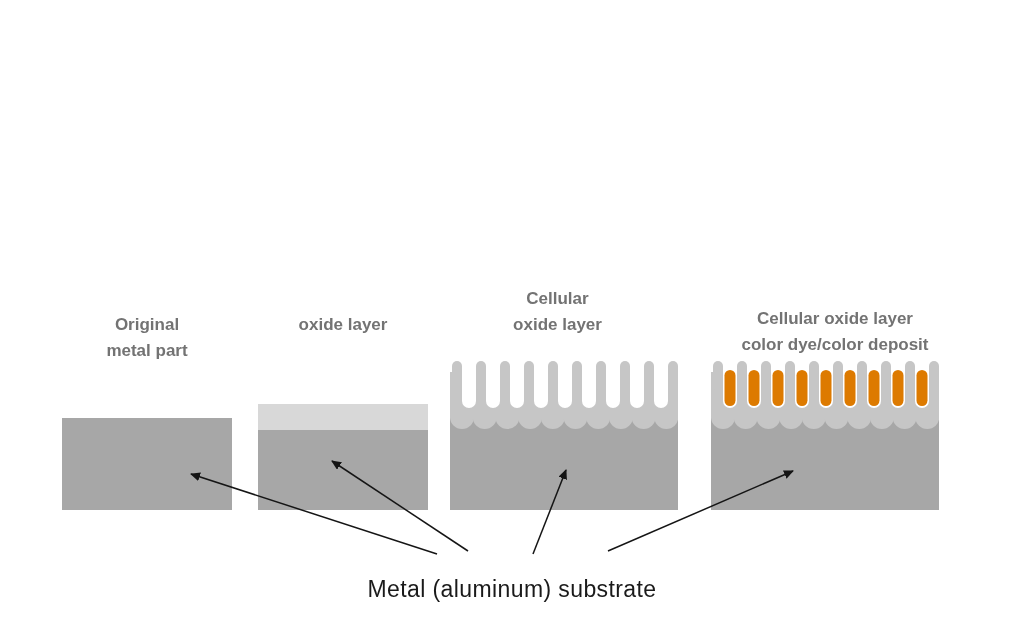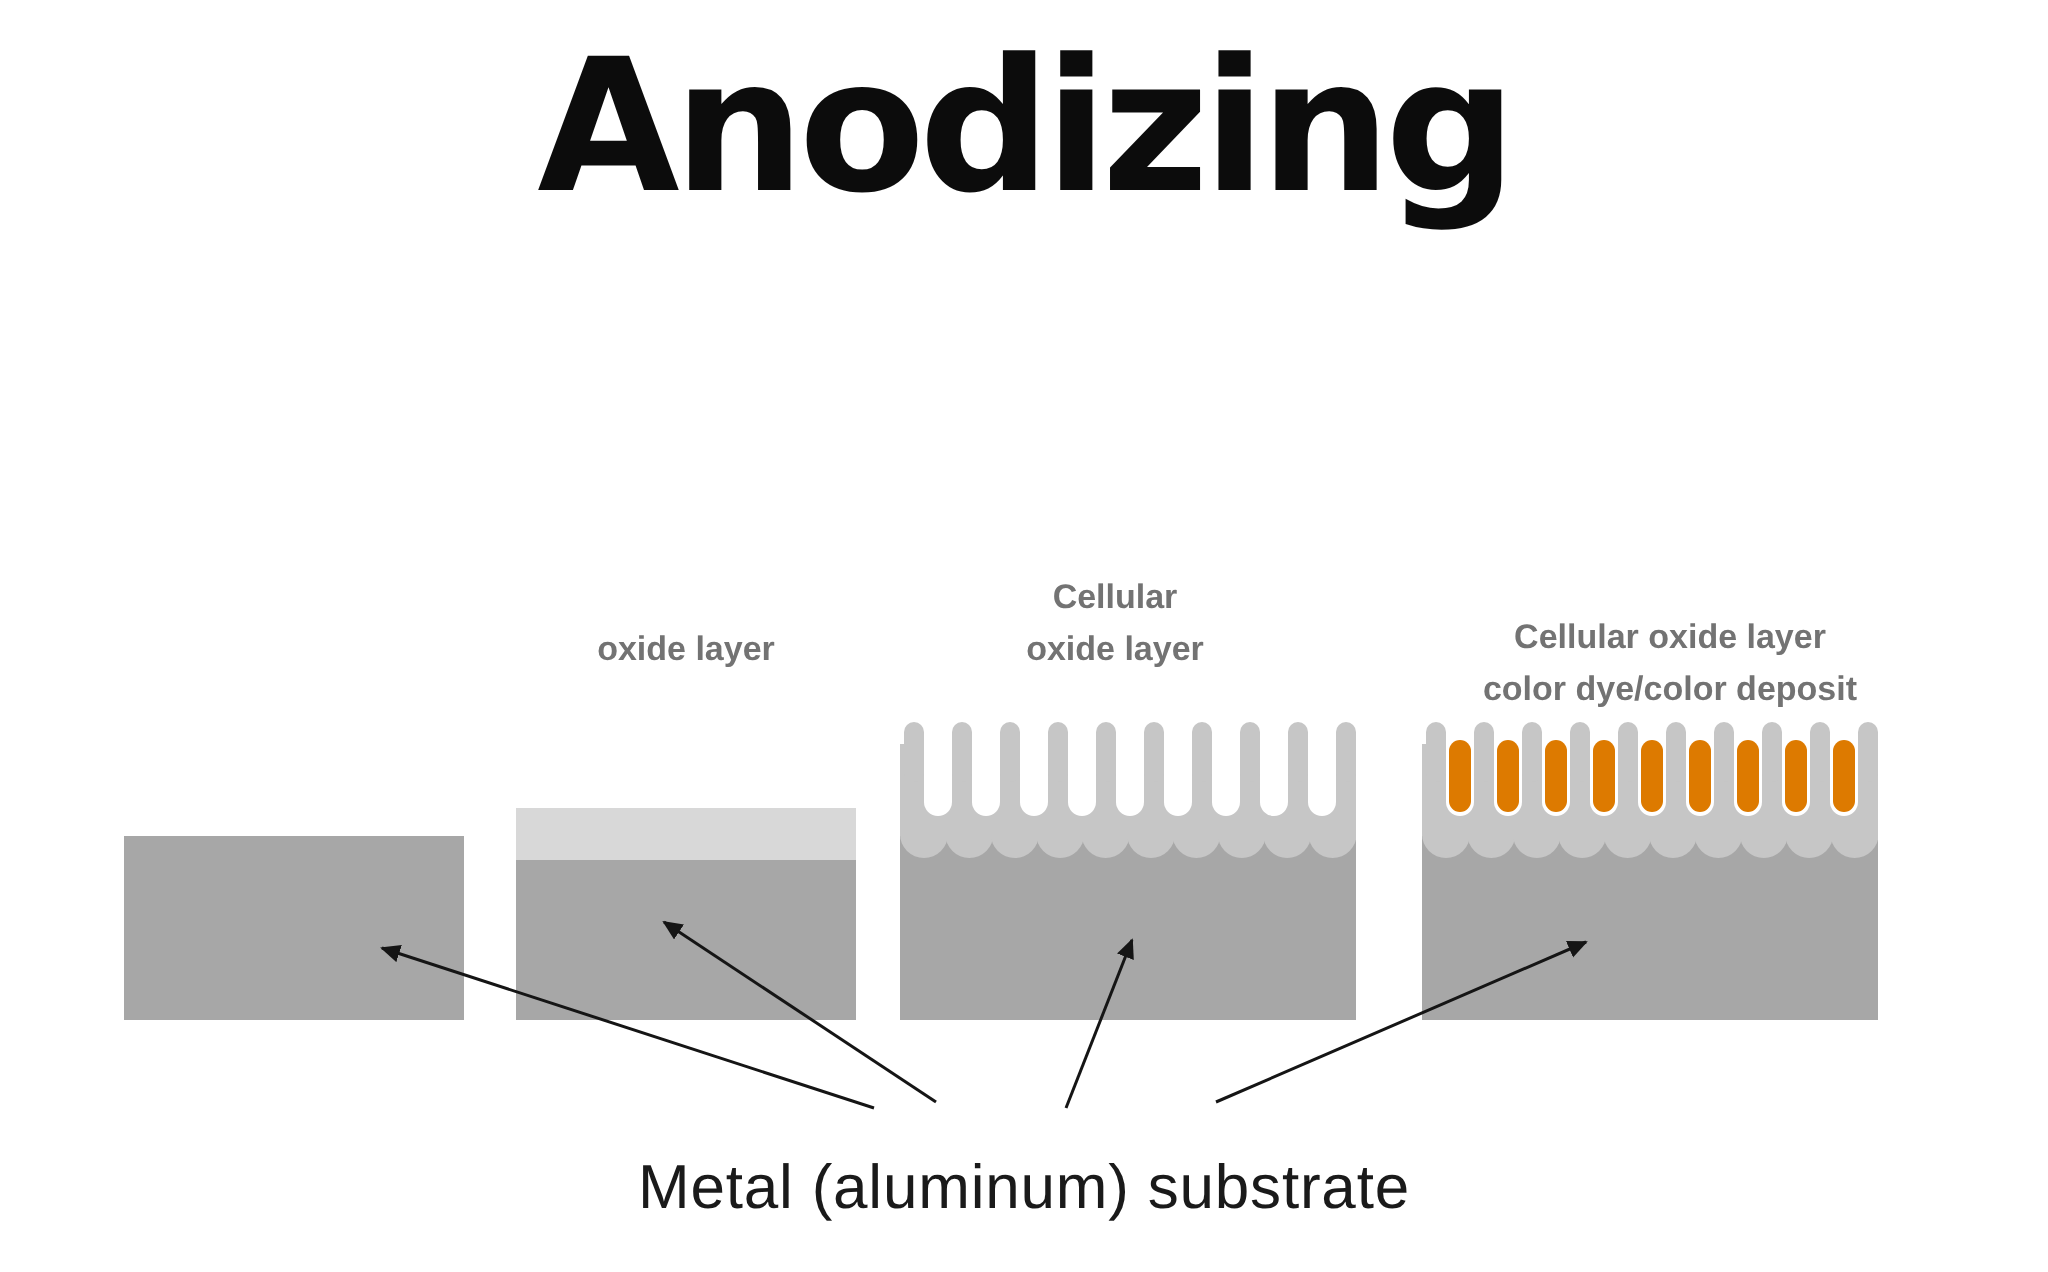--- a/index.html
+++ b/index.html
@@ -49,33 +49,36 @@
   .arrows {
     position: absolute;
     left: 0; top: 0;
     pointer-events: none;
   }
   .caption {
     position: absolute;
     left: 0; right: 0;
     top: 576px;
     text-align: center;
-    font-size: 31px;
+    font-size: 23px;
     font-weight: 500;
     letter-spacing: 0.4px;
     color: #1a1a1a;
   }
 </style>
 </head>
 <body>
 
 <div class="canvas">
 
-  <h1 class="title">Anodizing</h1>
 
+  <div class="label l1">
+    <div>Original</div>
+    <div>metal part</div>
+  </div>
   <div class="label l2">
     <div>oxide layer</div>
   </div>
   <div class="label l3">
     <div>Cellular</div>
     <div>oxide layer</div>
   </div>
   <div class="label l4">
     <div>Cellular oxide layer</div>
     <div>color dye/color deposit</div>

